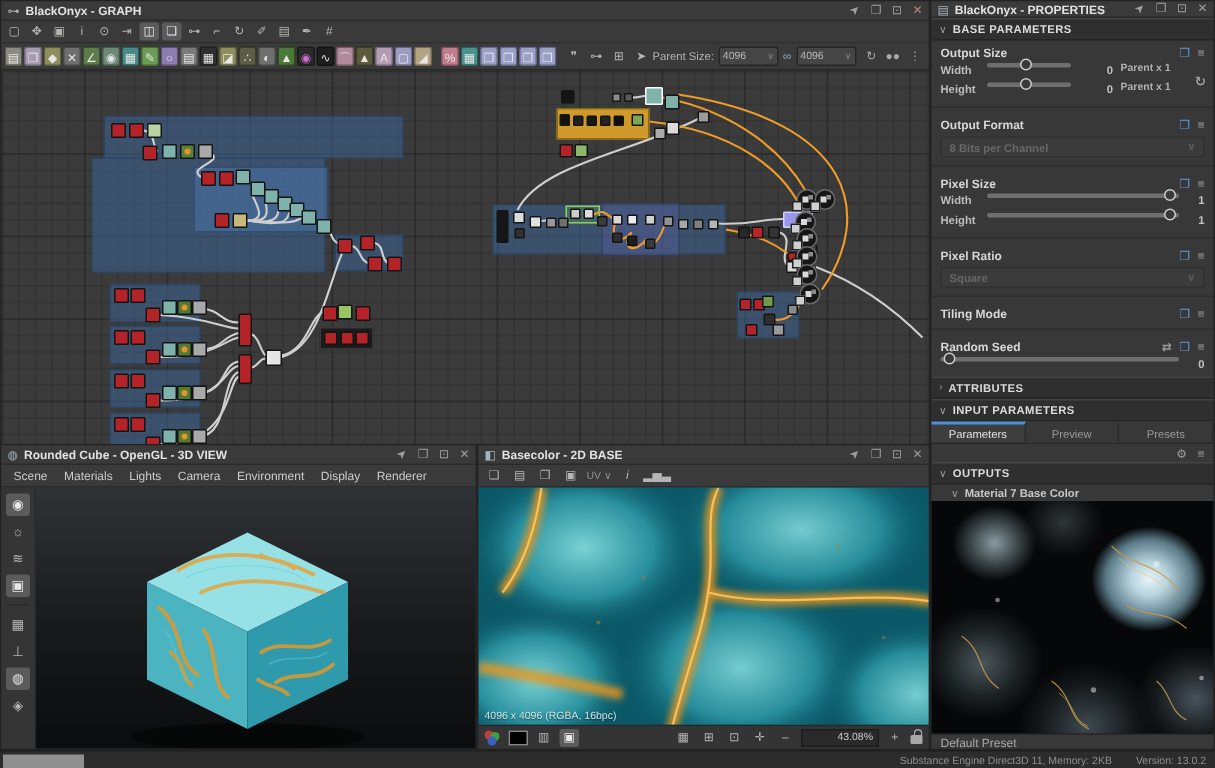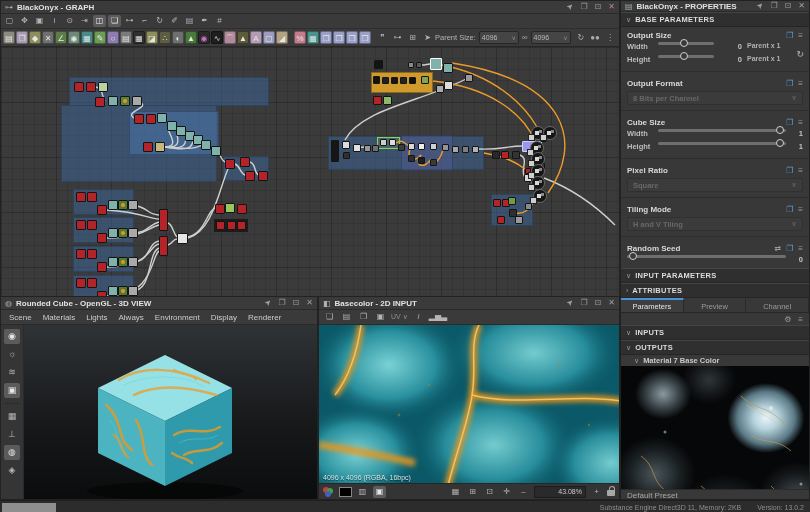--- a/index.html
+++ b/index.html
@@ -489,21 +489,21 @@
     </div>
     <div class="drop dim">
       <span>8 Bits per Channel</span>
         <span class="chev">∨</span>
     </div>
   </div>
   <div class="hr"></div>
 
   <div class="pad">
     <div class="ghead">
-      <b>Cube Size</b>
+      <b>Pixel Size</b>
       <span class="hicons">
           <span class="bluico">❐</span>
           <span class="mico">≡</span>
         </span>
     </div>
     <div class="prow">
       <span class="plabel">Width</span>
       <span class="slider s-long">
           <span class="knob" style="left:92%;"></span>
         </span>
@@ -534,24 +534,20 @@
   </div>
   <div class="hr"></div>
 
   <div class="pad">
     <div class="ghead">
       <b>Tiling Mode</b>
       <span class="hicons">
           <span class="bluico">❐</span>
           <span class="mico">≡</span>
         </span>
-    </div>
-    <div class="drop dim">
-      <span>H and V Tiling</span>
-        <span class="chev">∨</span>
     </div>
   </div>
   <div class="hr"></div>
 
   <div class="pad">
     <div class="ghead">
       <b>Random Seed</b>
       <span class="hicons">
           <span class="mico">⇄</span>
           <span class="bluico">❐</span>
@@ -560,42 +556,38 @@
     </div>
     <div class="prow">
       <span class="slider s-long">
           <span class="knob" style="left:1%;"></span>
         </span>
       <span class="pval" style="width:12px;">0</span>
     </div>
   </div>
 
   <div class="strip">
+    <span class="chev">›</span>
+    <b>ATTRIBUTES</b>
+  </div>
+  <div class="strip">
     <span class="chev">∨</span>
     <b>INPUT PARAMETERS</b>
-  </div>
-  <div class="strip">
-    <span class="chev">›</span>
-    <b>ATTRIBUTES</b>
   </div>
 
   <div class="tabs" id="ptabs">
       <div class="tab active">Parameters</div>
       <div class="tab">Preview</div>
-      <div class="tab">Channel</div>
+      <div class="tab">Presets</div>
     </div>
   <div class="gearrow">
     <span class="mico">⚙</span>
     <span class="mico">≡</span>
   </div>
 
-  <div class="strip">
-    <span class="chev">∨</span>
-    <b>INPUTS</b>
-  </div>
   <div class="strip">
     <span class="chev">∨</span>
     <b>OUTPUTS</b>
   </div>
   <div class="matrow">
     <span class="chev" style="color:#999;font-size:7px;">∨</span>
     <b>Material 7 Base Color</b>
   </div>
 
   <div id="onyx">
@@ -632,21 +624,21 @@
       <span class="pin">➤</span>
       <span>❐</span>
       <span>⊡</span>
       <span>✕</span>
     </span>
   </div>
   <div class="menubar" id="v3dmenu">
       <span>Scene</span>
       <span>Materials</span>
       <span>Lights</span>
-      <span>Always</span>
+      <span>Camera</span>
       <span>Environment</span>
       <span>Display</span>
       <span>Renderer</span>
     </div>
   <div id="v3dbody">
     <div id="sidecol">
         <span class="tool active">◉</span>
         <span class="tool">☼</span>
         <span class="tool">≋</span>
         <span class="tool active">▣</span>
@@ -680,21 +672,21 @@
         </g>
         <polygon points="141,30 74,63 141,96 208,63" fill="#ffffff" opacity="0.10"></polygon>
       </svg>
     </div>
   </div>
 </div>
 
 <div class="panel" id="v2d">
   <div class="tbar">
     <span class="ticon">◧</span>
-    <span class="ttl">Basecolor - 2D INPUT</span>
+    <span class="ttl">Basecolor - 2D BASE</span>
     <span class="winbtns">
       <span class="pin">➤</span>
       <span>❐</span>
       <span>⊡</span>
       <span>✕</span>
     </span>
   </div>
   <div class="toolbar2d">
     <span id="v2dtools" style="display:flex;gap:4px;">
         <span class="tool">❏</span>

